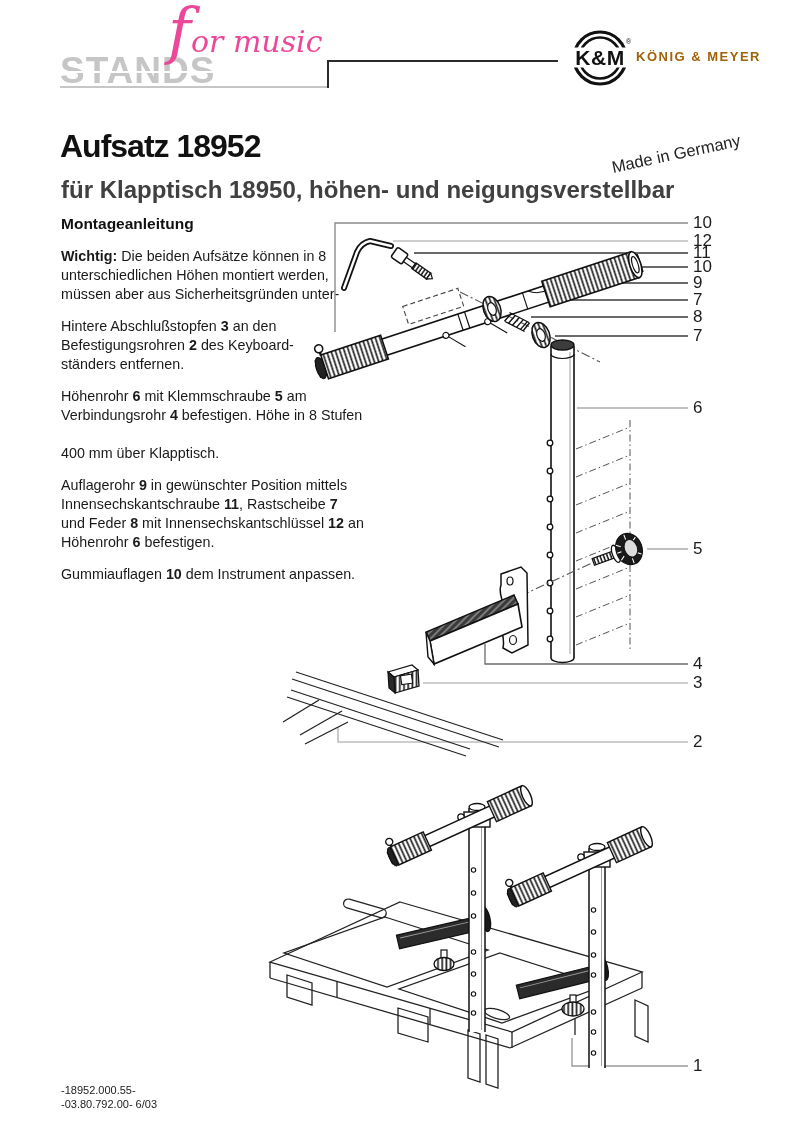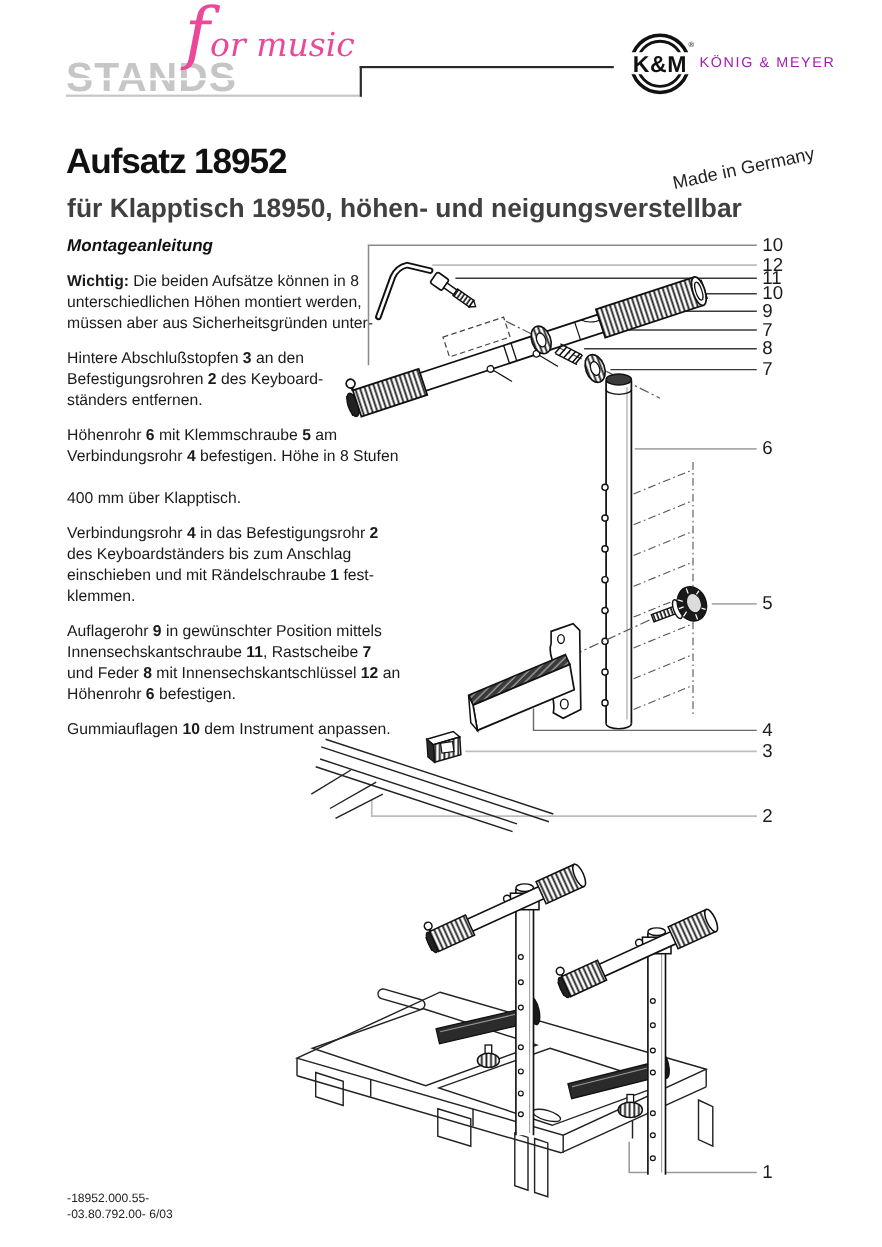--- a/index.html
+++ b/index.html
@@ -8,31 +8,31 @@
   
   .stands-logo{position:absolute;left:60px;top:38px;width:330px;height:60px;}
   .stands-word{position:absolute;left:0;top:14px;font-size:37px;font-weight:bold;letter-spacing:1px;color:#c6c6c6;line-height:1;}
   .stands-slit{position:absolute;left:0;top:33px;width:160px;height:2px;background:#fff;}
   .stands-script{position:absolute;left:108px;top:-14px;font-family:"DejaVu Serif",serif;font-style:italic;color:#ec4899;font-size:30px;white-space:nowrap;}
   .stands-script .bigf{font-size:62px;line-height:0;}
   .logo-rule{position:absolute;left:60px;top:86px;width:267px;height:2px;background:#c6c6c6;}
   .step-line-v{position:absolute;left:327px;top:60px;width:2px;height:28px;background:#2a2a2a;}
   .step-line-h{position:absolute;left:327px;top:60px;width:231px;height:2px;background:#2a2a2a;}
 
-  .km-brand{position:absolute;left:636px;top:49px;font-size:13px;font-weight:normal;letter-spacing:1.5px;white-space:nowrap;color:#a21caf;}
+  .km-brand{position:absolute;left:636px;top:49px;font-size:13px;font-weight:bold;letter-spacing:1.5px;white-space:nowrap;color:#a16207;}
   .km-reg{position:absolute;left:626px;top:38px;font-size:7px;color:#111;}
 
   
   .page-title{position:absolute;left:60px;top:128px;font-size:32px;font-weight:bold;letter-spacing:-1px;color:#111;}
   .page-subtitle{position:absolute;left:61px;top:176px;font-size:24px;font-weight:bold;color:#404040;}
   .made-in{position:absolute;left:612px;top:158px;font-size:16.5px;color:#222;transform:rotate(-12deg);transform-origin:left center;white-space:nowrap;}
 
   
   .col{position:absolute;left:61px;top:215px;width:320px;}
-  .col h3{margin:0 0 14px 0;font-size:15.5px;font-weight:bold;color:#111;font-style:italic;}
+  .col h3{margin:0 0 14px 0;font-size:15.5px;font-weight:bold;color:#111;}
   .para{font-size:14.3px;line-height:19px;margin:0 0 13px 0;color:#1a1a1a;}
   .para b{font-weight:bold;}
 
   
   .plabel{position:absolute;left:693px;font-size:17px;color:#1c1c1c;line-height:18px;}
 
   
   .footer{position:absolute;left:61px;top:1084px;font-size:11px;line-height:13.5px;color:#222;}
 
   .diagram-svg{position:absolute;left:0;top:0;}
@@ -61,21 +61,20 @@
 <div class="page-title">Aufsatz 18952</div>
 <div class="page-subtitle">für Klapptisch 18950, höhen- und neigungsverstellbar</div>
 <div class="made-in">Made in Germany</div>
 
 <div class="col">
   <h3>Montageanleitung</h3>
   <div id="paras">
       <div class="para"><b>Wichtig:</b><span> Die beiden Aufsätze können in 8</span><br><span>unterschiedlichen Höhen montiert werden,</span><br><span>müssen aber aus Sicherheitsgründen unter-</span><br></div>
       <div class="para"><span>Hintere Abschlußstopfen </span><b>3</b><span> an den</span><br><span>Befestigungsrohren </span><b>2</b><span> des Keyboard-</span><br><span>ständers entfernen.</span></div>
       <div class="para"><span>Höhenrohr </span><b>6</b><span> mit Klemmschraube </span><b>5</b><span> am</span><br><span>Verbindungsrohr </span><b>4</b><span> befestigen. Höhe in 8 Stufen</span><br><br><span>400 mm über Klapptisch.</span></div>
-      <div class="para"><span>Verbindungsrohr </span><b>4</b><span> in das Befestigungsrohr </span><b>2</b><br><span>des Keyboardständers bis zum Anschlag</span><br><span>einschieben und mit Rändelschraube </span><b>1</b><span> fest-</span><br><span>klemmen.</span></div>
       <div class="para"><span>Auflagerohr </span><b>9</b><span> in gewünschter Position mittels</span><br><span>Innensechskantschraube </span><b>11</b><span>, Rastscheibe </span><b>7</b><br><span>und Feder </span><b>8</b><span> mit Innensechskantschlüssel </span><b>12</b><span> an</span><br><span>Höhenrohr </span><b>6</b><span> befestigen.</span></div>
       <div class="para"><span>Gummiauflagen </span><b>10</b><span> dem Instrument anpassen.</span></div>
     </div>
 </div>
 
 <svg class="diagram-svg" width="802" height="1134" viewBox="0 0 802 1134">
   <defs>
     <pattern id="ribsV" patternUnits="userSpaceOnUse" width="4.2" height="8">
       <rect width="4.2" height="8" fill="#fff"></rect>
       <line x1="1.2" y1="0" x2="1.2" y2="8" stroke="#222" stroke-width="1.7"></line>

